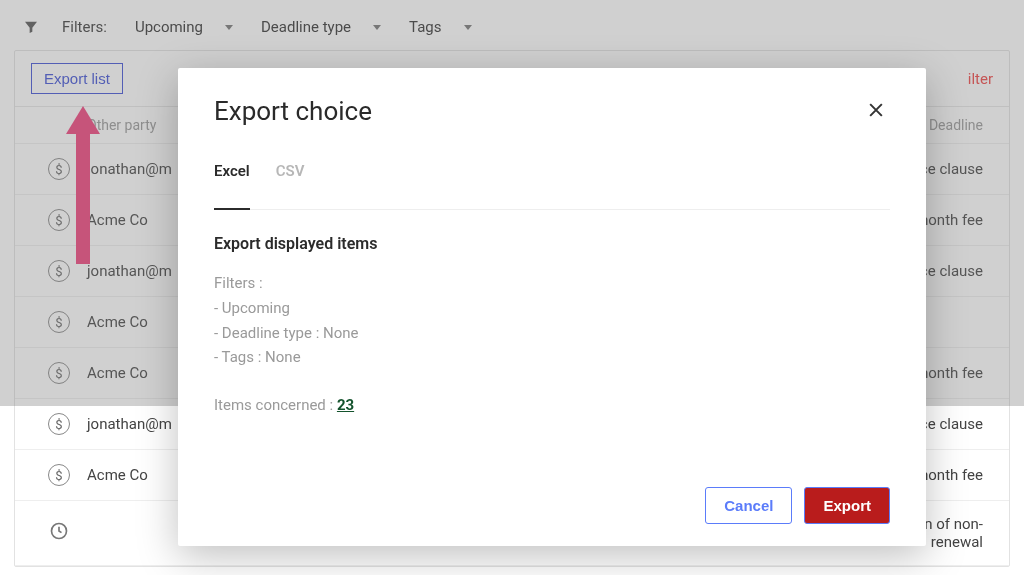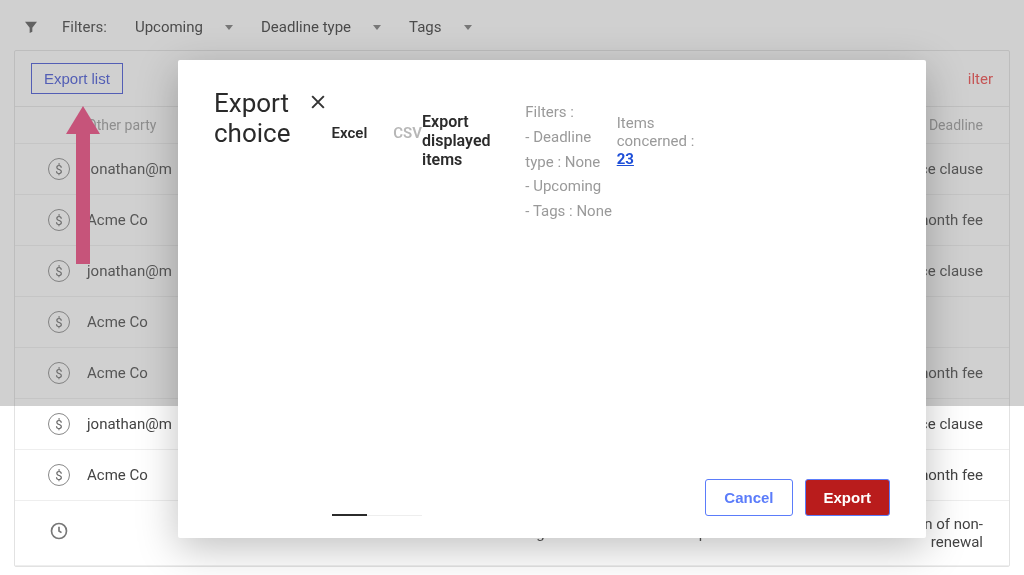--- a/index.html
+++ b/index.html
@@ -26,33 +26,33 @@
   .dollar-circle { width:22px; height:22px; border:1.5px solid #888; border-radius:50%; display:flex; align-items:center; justify-content:center; font-size:13px; color:#666; }
   .clock-icon svg { width:20px; height:20px; stroke:#777; }
 
   
   .annot-arrow { position:absolute; left:66px; top:106px; width:32px; height:158px; pointer-events:none; }
   .annot-arrow .shaft { position:absolute; left:10px; top:22px; width:14px; height:136px; background:#f0417c; }
   .annot-arrow .head { position:absolute; left:0; top:0; width:0; height:0; border-left:17px solid transparent; border-right:17px solid transparent; border-bottom:28px solid #f0417c; }
 
   
   .scrim { position:absolute; inset:0; background:rgba(120,120,120,0.35); }
-  .modal { position:absolute; left:178px; top:60px; width:748px; height:478px; background:#fff; border-radius:2px; box-shadow:0 10px 40px rgba(0,0,0,.25); display:flex; flex-direction:row; padding:28px 36px 22px 36px; }
+  .modal { position:absolute; left:178px; top:68px; width:748px; height:478px; background:#fff; border-radius:2px; box-shadow:0 10px 40px rgba(0,0,0,.25); display:flex; flex-direction:column; padding:28px 36px 22px 36px; }
   .modal-head { display:flex; align-items:flex-start; }
   .modal-title { font-size:26px; font-weight:400; color:#2a2a2a; flex:1; }
   .close-x { width:28px; height:28px; display:flex; align-items:center; justify-content:center; cursor:pointer; color:#333; }
   .close-x svg { width:20px; height:20px; }
   .tabs { display:flex; gap:26px; margin-top:36px; border-bottom:1px solid #eee; }
-  .tab { padding:0 0 20px 0; color:#b7b7b7; cursor:pointer; font-weight:600; font-size:15px; }
+  .tab { padding:0 0 28px 0; color:#b7b7b7; cursor:pointer; font-weight:600; font-size:15px; }
   .tab.active { color:#2b2b2b; border-bottom:2.5px solid #2b2b2b; margin-bottom:-1px; }
   .export-sub { margin-top:24px; font-weight:600; font-size:16px; color:#2b2b2b; }
-  .filters-block { margin-top:12px; color:#9a9a9a; font-size:15px; }
+  .filters-block { margin-top:18px; color:#9a9a9a; font-size:15px; }
   .filters-block div { line-height:1.65; }
   .items-concerned { margin-top:26px; color:#9a9a9a; font-size:15px; }
-  .items-concerned b { color:#1d4ed8; font-weight:700;text-decoration:underline; }
+  .items-concerned b { color:#14532d; font-weight:700;text-decoration:underline; }
   .modal-footer { margin-top:auto; display:flex; justify-content:flex-end; gap:12px; }
   .btn { padding:9px 18px; border-radius:3px; font-weight:600; font-size:15px; cursor:pointer; }
   .btn-cancel { background:#fff; border:1.5px solid #5b7cfa; color:#5b7cfa; }
   .btn-export { background:#b91c1c; border:1.5px solid #5b7cfa; color:#fff; }
 </style>
 </head>
 <body>
 
 <div class="page">
 
@@ -175,22 +175,22 @@
           </svg>
       </div>
     </div>
     <div class="tabs">
       <div class="tab active">Excel</div>
       <div class="tab">CSV</div>
     </div>
     <div class="export-sub">Export displayed items</div>
     <div class="filters-block">
       <div>Filters :</div>
+      <div>- Upcoming</div>
       <div>- Deadline type : None</div>
-      <div>- Upcoming</div>
       <div>- Tags : None</div>
     </div>
     <div class="items-concerned">
       <span>Items concerned : </span><b>23</b>
     </div>
     <div class="modal-footer">
       <button class="btn btn-cancel">Cancel</button>
       <button class="btn btn-export">Export</button>
     </div>
   </div>

